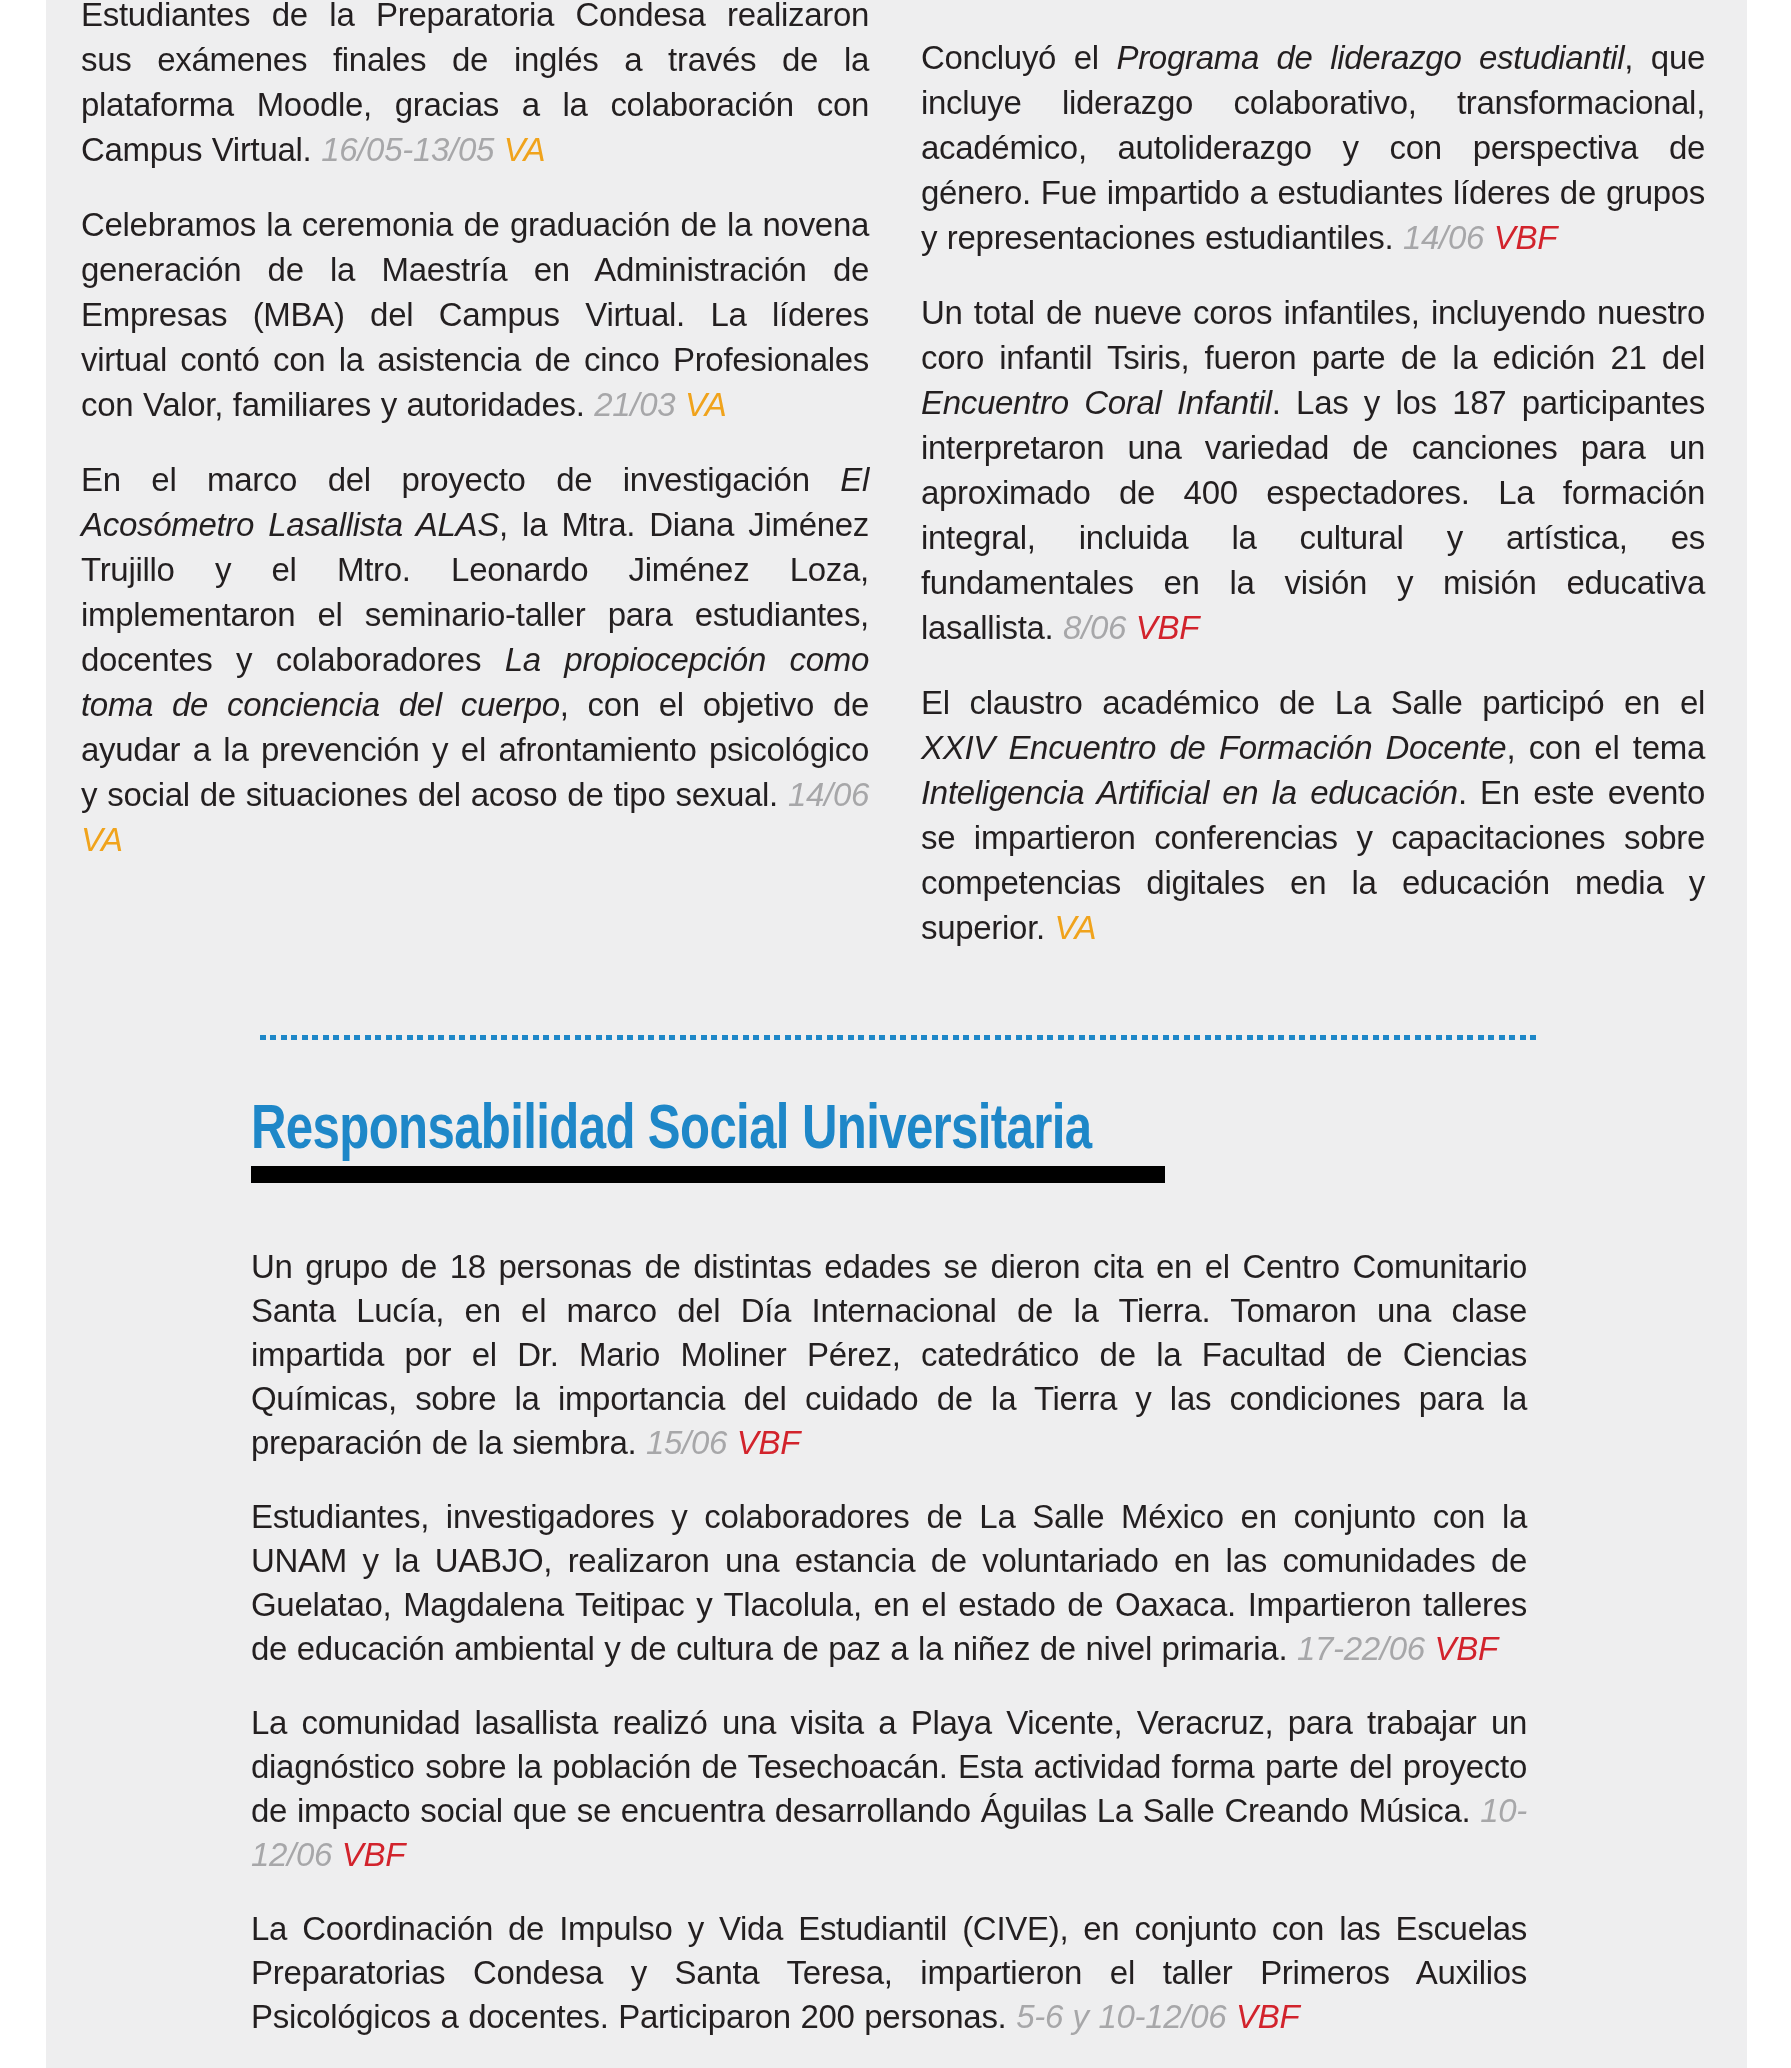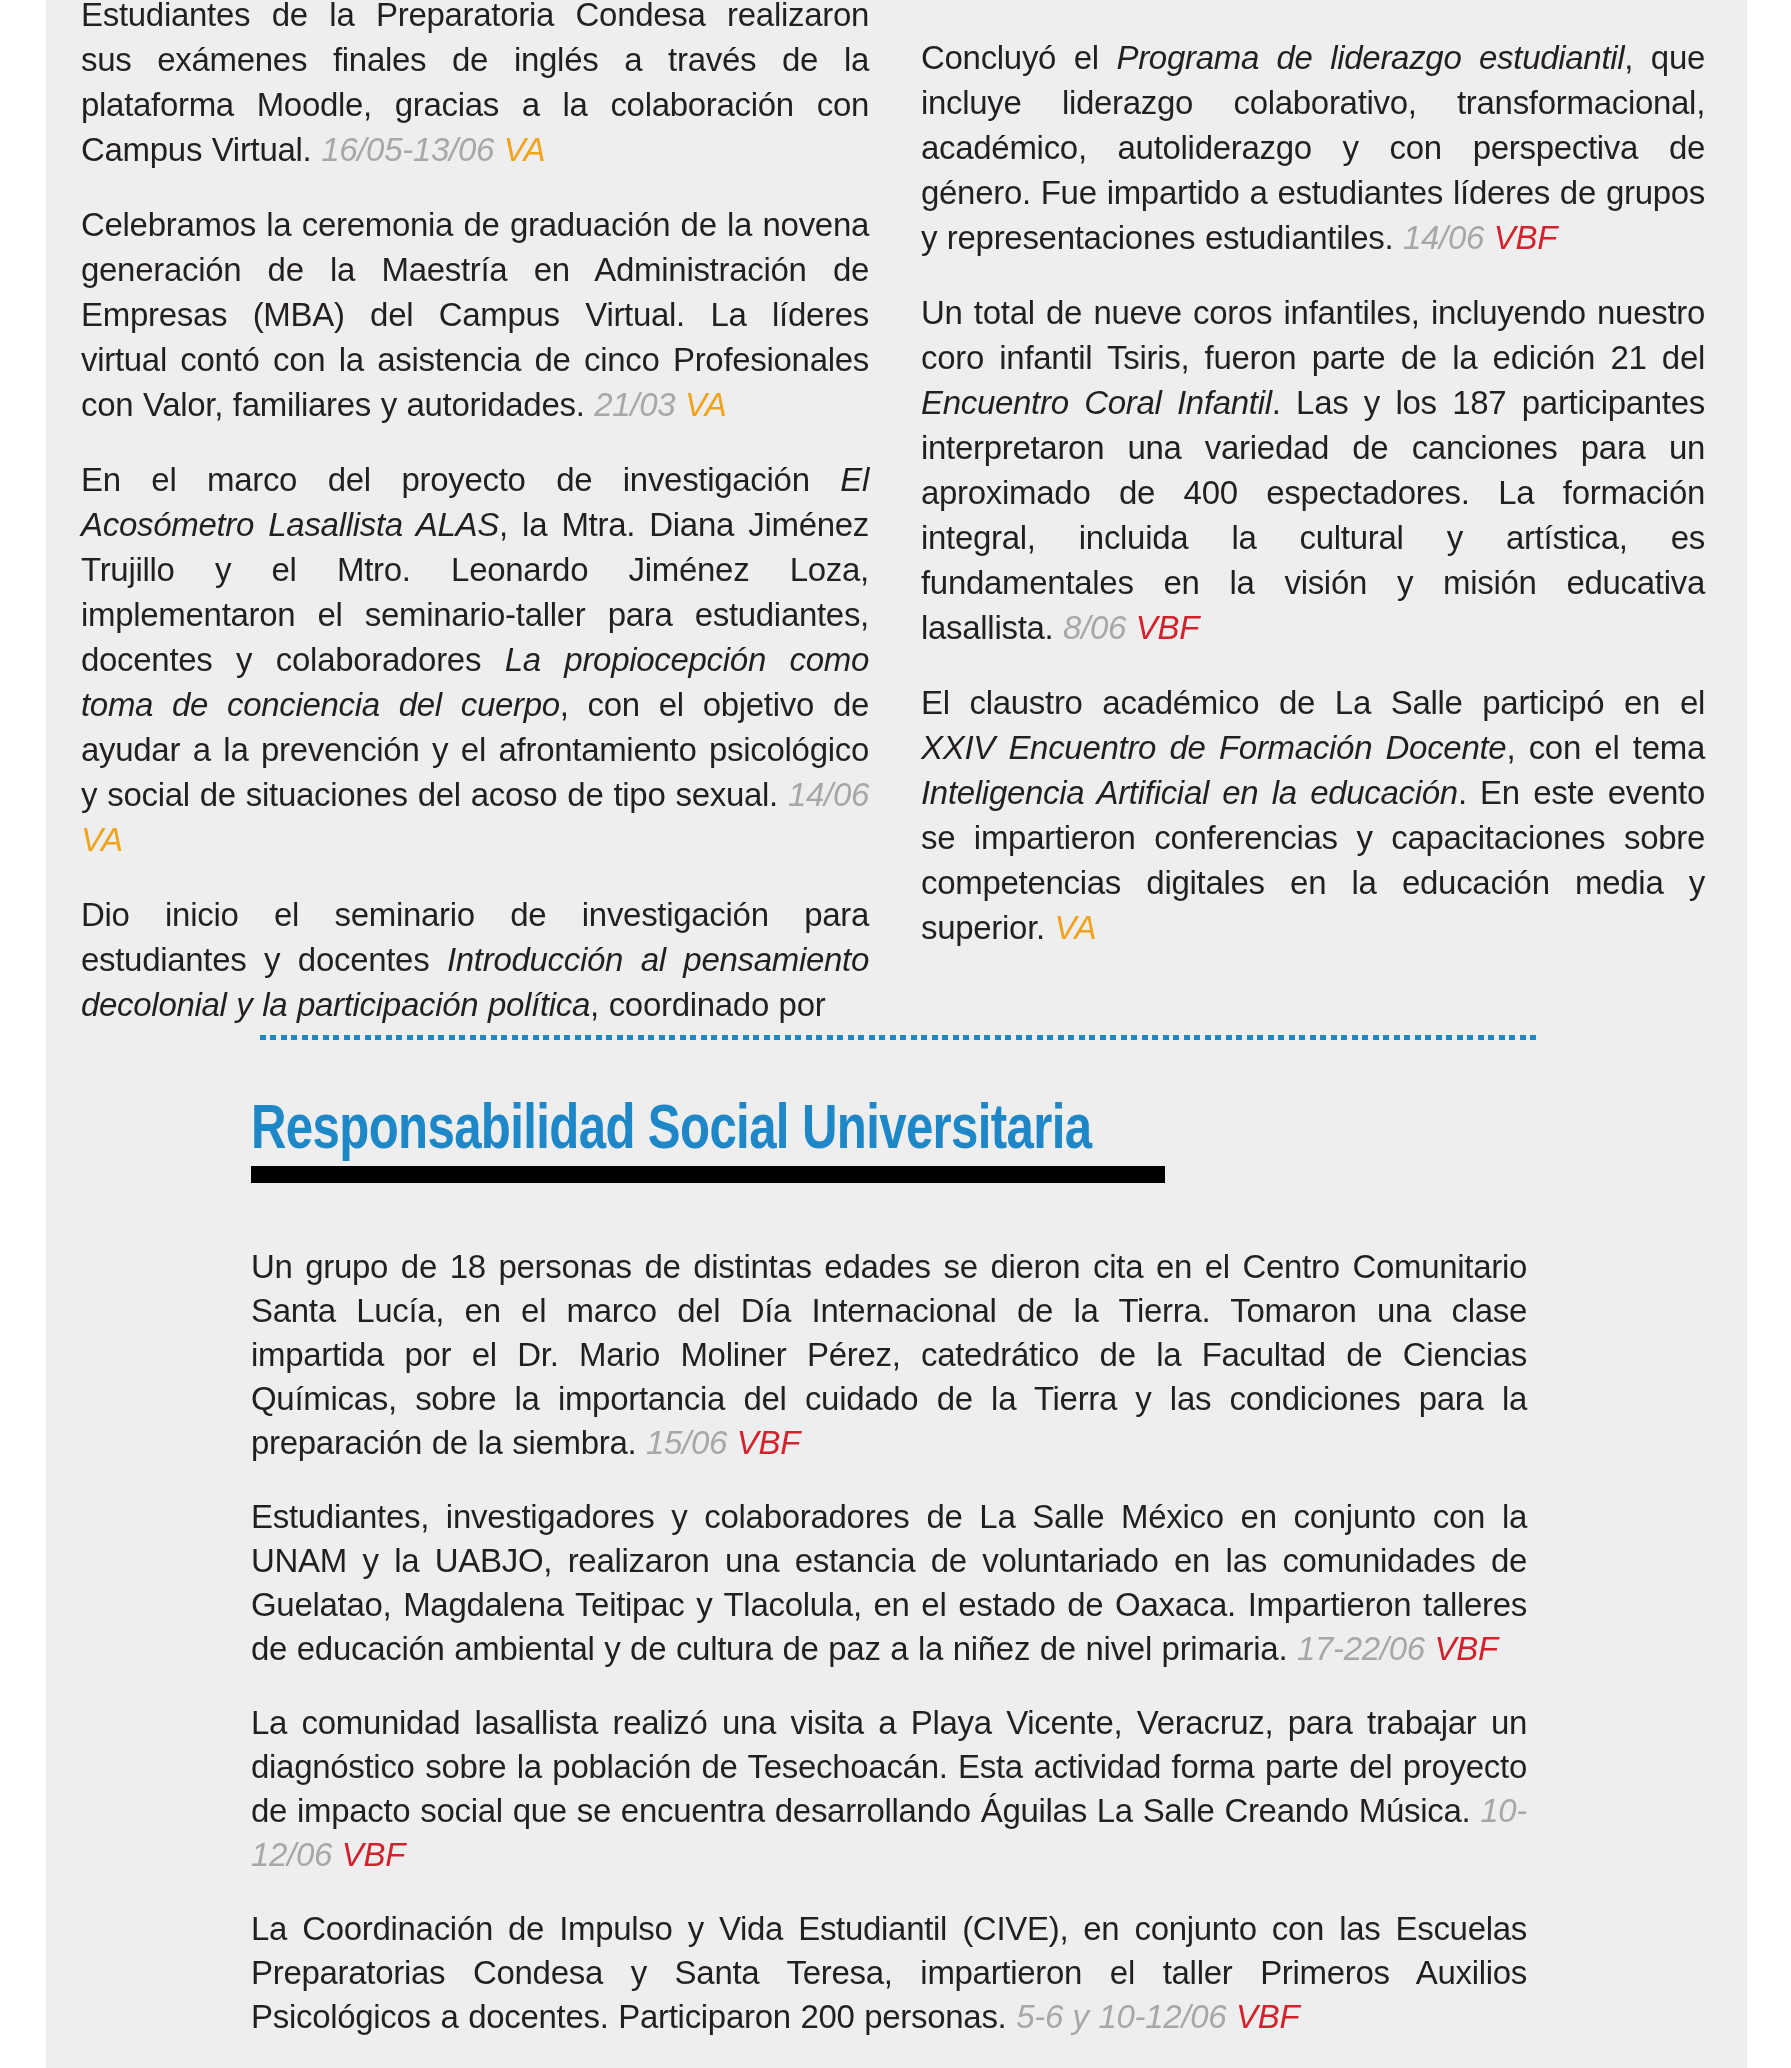--- a/index.html
+++ b/index.html
@@ -55,24 +55,23 @@
     width: 914px; height: 17px;
     background: var(--bar, #000000);
   }
 </style>
 </head>
 <body style="--bg: #eeeeef; --text: #231f20; --date: #a7a7a9; --va: #f0a31c; --vbf: #d2232c; --blue: #1e87c8; --bar: #000000;">
 
 <div class="page-bg"></div>
 
 <div id="col-left" class="col">
-    <p><span class="run-n">Estudiantes de la Preparatoria Condesa realizaron sus exámenes finales de inglés a través de la plataforma Moodle, gracias a la colaboración con Campus Virtual. </span><span class="run-d">16/05-13/06</span><span class="run-n"> </span><span class="run-va">VA</span></p>
+    <p><span class="run-n">Estudiantes de la Preparatoria Condesa realizaron sus exámenes finales de inglés a través de la plataforma Moodle, gracias a la colaboración con Campus Virtual. </span><span class="run-d">16/05-13/05</span><span class="run-n"> </span><span class="run-va">VA</span></p>
     <p><span class="run-n">Celebramos la ceremonia de graduación de la novena generación de la Maestría en Administración de Empresas (MBA) del Campus Virtual. La líderes virtual contó con la asistencia de cinco Profesionales con Valor, familiares y autoridades. </span><span class="run-d">21/03</span><span class="run-n"> </span><span class="run-va">VA</span></p>
     <p><span class="run-n">En el marco del proyecto de investigación </span><span class="run-i">El Acosómetro Lasallista ALAS</span><span class="run-n">, la Mtra. Diana Jiménez Trujillo y el Mtro. Leonardo Jiménez Loza, implementaron el seminario-taller para estudiantes, docentes y colaboradores </span><span class="run-i">La propiocepción como toma de conciencia del cuerpo</span><span class="run-n">, con el objetivo de ayudar a la prevención y el afrontamiento psicológico y social de situaciones del acoso de tipo sexual. </span><span class="run-d">14/06</span><span class="run-n"> </span><span class="run-va">VA</span></p>
-    <p><span class="run-n">Dio inicio el seminario de investigación para estudiantes y docentes </span><span class="run-i">Introducción al pensamiento decolonial y la participación política</span><span class="run-n">, coordinado por</span></p>
   </div>
 <div id="col-right" class="col">
     <p><span class="run-n">Concluyó el </span><span class="run-i">Programa de liderazgo estudiantil</span><span class="run-n">, que incluye liderazgo colaborativo, transformacional, académico, autoliderazgo y con perspectiva de género. Fue impartido a estudiantes líderes de grupos y representaciones estudiantiles. </span><span class="run-d">14/06</span><span class="run-n"> </span><span class="run-vbf">VBF</span></p>
     <p><span class="run-n">Un total de nueve coros infantiles, incluyendo nuestro coro infantil Tsiris, fueron parte de la edición 21 del </span><span class="run-i">Encuentro Coral Infantil</span><span class="run-n">. Las y los 187 participantes interpretaron una variedad de canciones para un aproximado de 400 espectadores. La formación integral, incluida la cultural y artística, es fundamentales en la visión y misión educativa lasallista. </span><span class="run-d">8/06</span><span class="run-n"> </span><span class="run-vbf">VBF</span></p>
     <p><span class="run-n">El claustro académico de La Salle participó en el </span><span class="run-i">XXIV Encuentro de Formación Docente</span><span class="run-n">, con el tema </span><span class="run-i">Inteligencia Artificial en la educación</span><span class="run-n">. En este evento se impartieron conferencias y capacitaciones sobre competencias digitales en la educación media y superior. </span><span class="run-va">VA</span></p>
   </div>
 
 <div class="divider"></div>
 
 <h1 class="rsu-heading">Responsabilidad Social Universitaria</h1>

